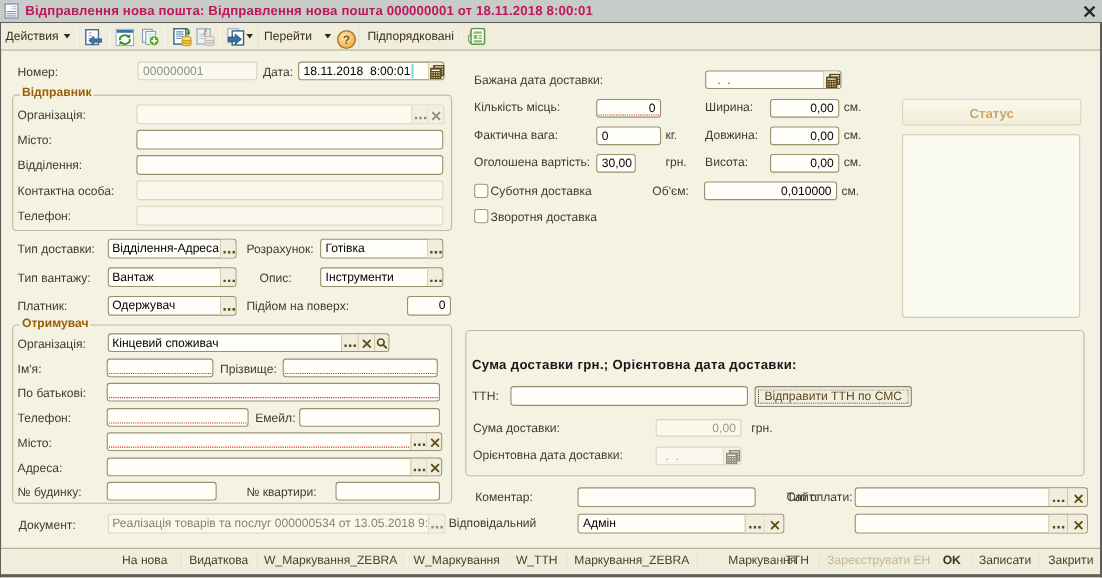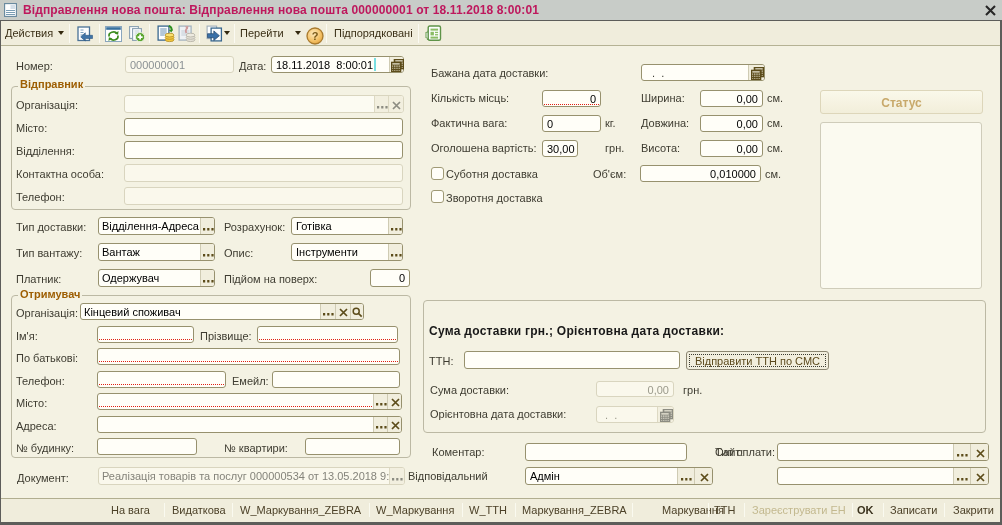--- a/index.html
+++ b/index.html
@@ -122,21 +122,21 @@
  <path d="M2 7.5c1.8 0 2.5-.5 2.5-2.5h1v9.5H3.5c0-1.5-.3-2-1.5-2z" fill="#fdfefd" stroke="#74a55c" stroke-width="1.1"></path>
  <rect x="4.2" y="1" width="12.3" height="14.3" rx="1.5" fill="#fdfefd" stroke="#5e9348" stroke-width="1.4"></rect>
  <rect x="6.5" y="3.6" width="7.6" height="2" fill="#8abc64"></rect>
  <rect x="6.5" y="6.8" width="3.4" height="3.6" fill="#8abc64"></rect>
  <rect x="11" y="6.8" width="3.1" height="1.3" fill="#8abc64"></rect>
  <rect x="11" y="9.1" width="3.1" height="1.3" fill="#8abc64"></rect>
  <rect x="6.5" y="11.6" width="7.6" height="2" fill="#8abc64"></rect>
 </svg>
 
 <div class="abs" style="left:1px;top:498px;width:999px;height:24px;background:#f0eddc;border-top:1px solid #b1ae90;"></div>
-<div class="bb" style="left:111px;">На вага</div>
+<div class="bb" style="left:111px;">На нова</div>
 <div class="bsep" style="left:164px;"></div>
 <div class="bb" style="left:172px;">Видаткова</div>
 <div class="bsep" style="left:232px;"></div>
 <div class="bb" style="left:240px;">W_Маркування_ZEBRA</div>
 <div class="bsep" style="left:369px;"></div>
 <div class="bb" style="left:376px;">W_Маркування</div>
 <div class="bsep" style="left:462px;"></div>
 <div class="bb" style="left:469px;">W_TTH</div>
 <div class="bsep" style="left:515px;"></div>
 <div class="bb" style="left:522px;">Маркування_ZEBRA</div>
@@ -213,21 +213,21 @@
 </div>
 <div class="l" style="left:16px;top:247px;">Тип вантажу:</div>
 <div class="fc" style="left:98px;top:243px;width:117px;height:18px;">
  <span class="tx" style="left:3px;">Вантаж</span>
  <span class="bseg er" style="right:0;width:14px;">
       <svg style="position:absolute;left:50%;margin-left:-5px;top:10px" width="11" height="3" viewBox="0 0 11 3">
         <path d="M0 0h2.2v2.4H0zM4.2 0h2.2v2.4H4.2zM8.4 0h2.2v2.4H8.4z" fill="#5c4c1a"></path>
       </svg>
     </span>
 </div>
-<div class="l" style="left:224px;top:247px;">Опис:</div>
+<div class="l" style="left:236px;top:247px;">Опис:</div>
 <div class="fc" style="left:291px;top:243px;width:112px;height:18px;">
  <span class="tx">Інструменти</span>
  <span class="bseg er" style="right:0;width:14px;">
       <svg style="position:absolute;left:50%;margin-left:-5px;top:10px" width="11" height="3" viewBox="0 0 11 3">
         <path d="M0 0h2.2v2.4H0zM4.2 0h2.2v2.4H4.2zM8.4 0h2.2v2.4H8.4z" fill="#5c4c1a"></path>
       </svg>
     </span>
 </div>
 <div class="l" style="left:16px;top:273px;">Платник:</div>
 <div class="fc" style="left:98px;top:269px;width:117px;height:18px;">
@@ -237,21 +237,21 @@
         <path d="M0 0h2.2v2.4H0zM4.2 0h2.2v2.4H4.2zM8.4 0h2.2v2.4H8.4z" fill="#5c4c1a"></path>
       </svg>
     </span>
 </div>
 <div class="l" style="left:224px;top:273px;">Підйом на поверх:</div>
 <div class="in ra" style="left:370px;top:269px;width:40px;height:18px;">0</div>
 
 <div class="grp" style="left:11px;top:295px;width:400px;height:163px;"></div>
 <div class="gl" style="left:18px;top:288px;">Отримувач</div>
 <div class="l" style="left:16px;top:307px;">Організація:</div>
-<div class="fc" style="left:80px;top:303px;width:284px;height:17px;padding-left:16px;">
+<div class="fc" style="left:98px;top:303px;width:256px;height:17px;padding-left:16px;">
  <span class="tx" style="left:3px;">Кінцевий споживач</span>
  <span class="bseg" style="right:28px;width:15px;">
       <svg style="position:absolute;left:50%;margin-left:-5px;top:9px" width="11" height="3" viewBox="0 0 11 3">
         <path d="M0 0h2.2v2.4H0zM4.2 0h2.2v2.4H4.2zM8.4 0h2.2v2.4H8.4z" fill="#5c4c1a"></path>
       </svg>
     </span>
  <span class="bseg" style="right:13px;width:15px;">
       <svg style="position:absolute;left:50%;margin-left:-4px;top:4px" width="9" height="9" viewBox="0 0 9 9">
         <path d="M1 1l7 7M8 1l-7 7" stroke="#5c4c1a" stroke-width="1.7"></path>
       </svg>

